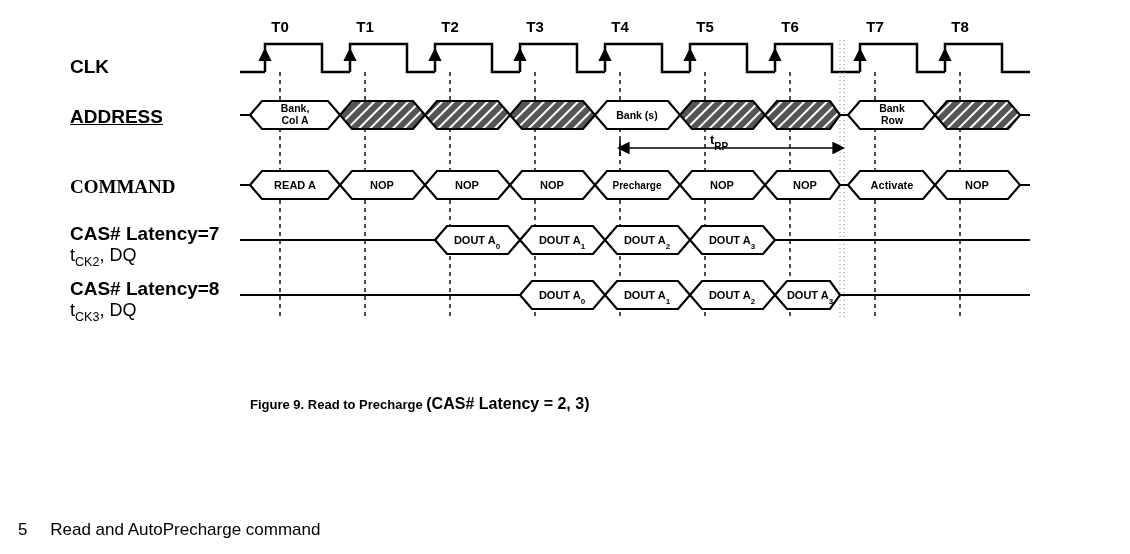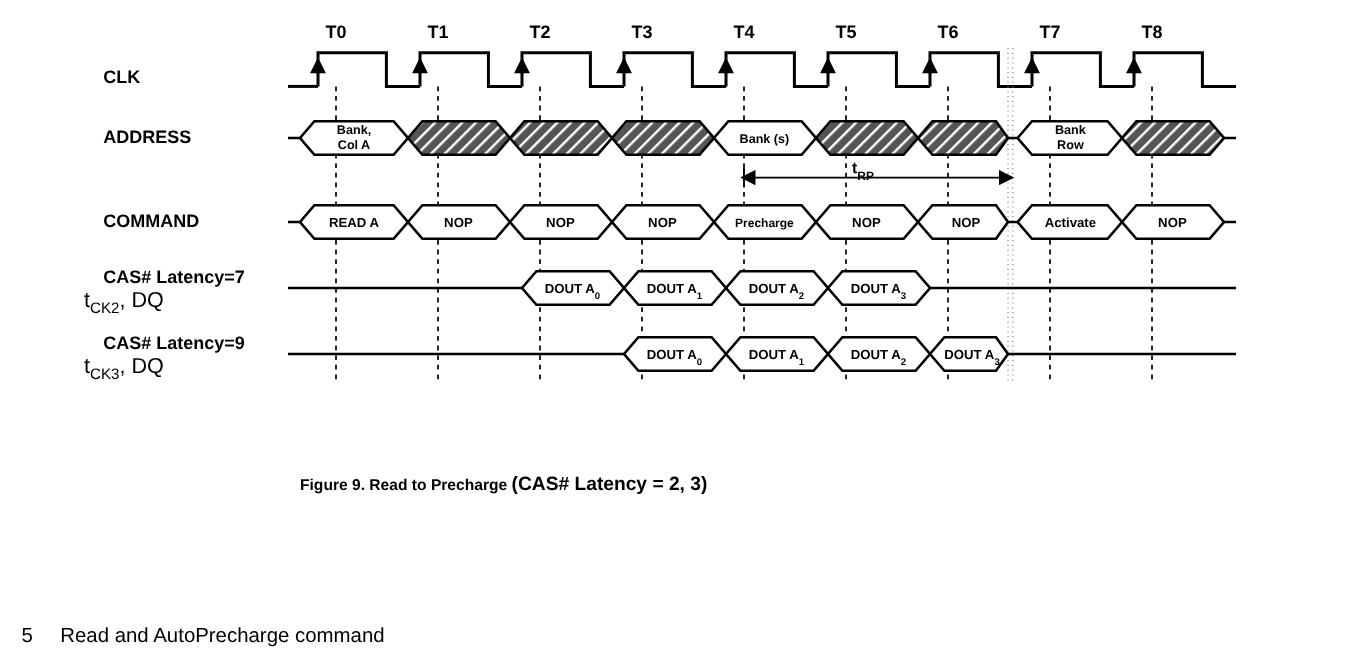--- a/index.html
+++ b/index.html
@@ -19,21 +19,21 @@
   }
   .label-col {
     position: absolute;
     left: 0;
     width: 160px;
     font-weight: bold;
     font-size: 15px;
     color: #000;
   }
   svg { display: block; }
-  .row-label { font-weight: bold; font-size: 15px; margin-left: 16px; }
+  .row-label { font-weight: bold; font-size: 19px; }
   .row-sub { font-size: 18px; font-weight: normal; }
   .caption-row {
     position: absolute;
     left: 250px;
     top: 395px;
     width: 700px;
   }
   .caption-a { font-weight: bold; font-size: 13px; }
   .caption-b { font-weight: bold; font-size: 16px; text-align: right; }
   .footer-row {
@@ -47,28 +47,28 @@
   .footer-num { margin-right: 18px; }
   sub { font-size: 0.7em; }
 </style>
 </head>
 <body>
 
 <div class="diagram">
 
 <div class="label-col">
   <div class="row-label" style="position:absolute;top:36px;">CLK</div>
-  <div class="row-label" style="position:absolute;top:86px;">ADDRESS</div>
-  <div class="row-label" style="position:absolute;top:156px;">COMMAND</div>
+  <div class="row-label" style="position:absolute;top:86px;text-decoration:underline;">ADDRESS</div>
+  <div class="row-label" style="position:absolute;top:156px;font-family:Liberation Serif, serif;">COMMAND</div>
   <div style="position:absolute;top:203px;">
     <span class="row-label">CAS# Latency=7</span><br>
     <span class="row-sub"><span>t</span><sub>CK2</sub><span>, DQ</span></span>
   </div>
   <div style="position:absolute;top:258px;">
-    <span class="row-label">CAS# Latency=9</span><br>
+    <span class="row-label">CAS# Latency=8</span><br>
     <span class="row-sub"><span>t</span><sub>CK3</sub><span>, DQ</span></span>
   </div>
 </div>
 
 <svg width="1000" height="380" viewBox="0 0 1000 380">
 <defs>
   <pattern id="hatch" patternUnits="userSpaceOnUse" width="8" height="8" patternTransform="rotate(45)">
     <rect width="8" height="8" fill="#555"></rect>
     <line x1="0" y1="0" x2="0" y2="8" stroke="#fff" stroke-width="4"></line>
   </pattern>

